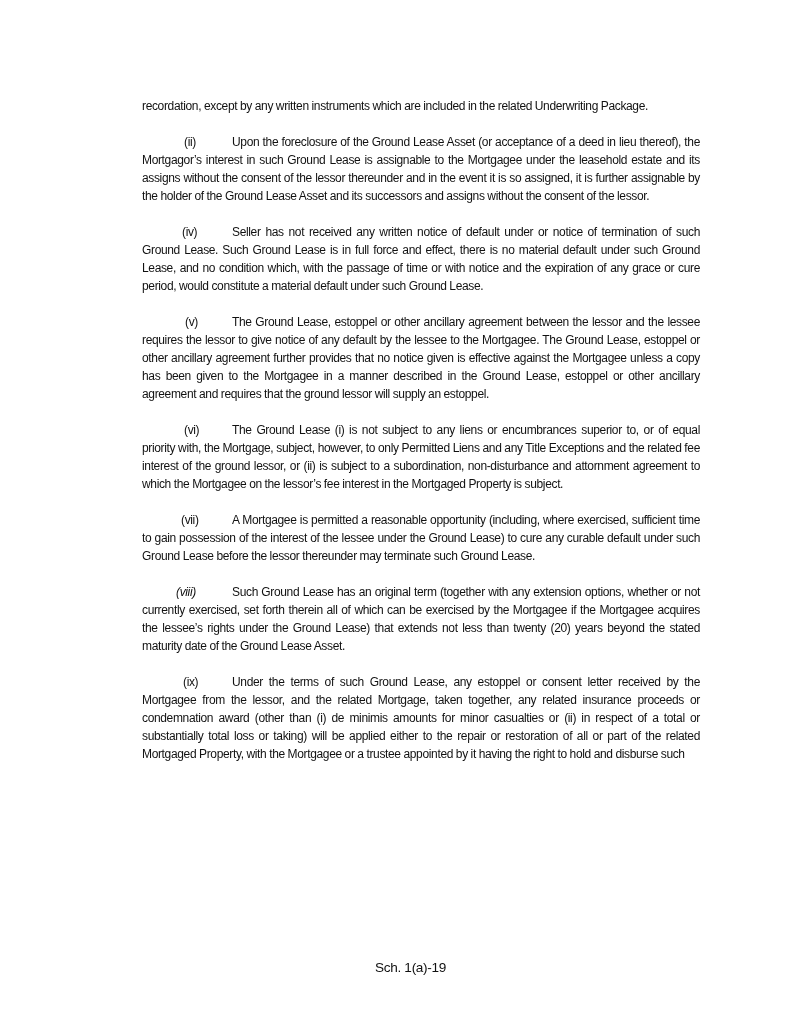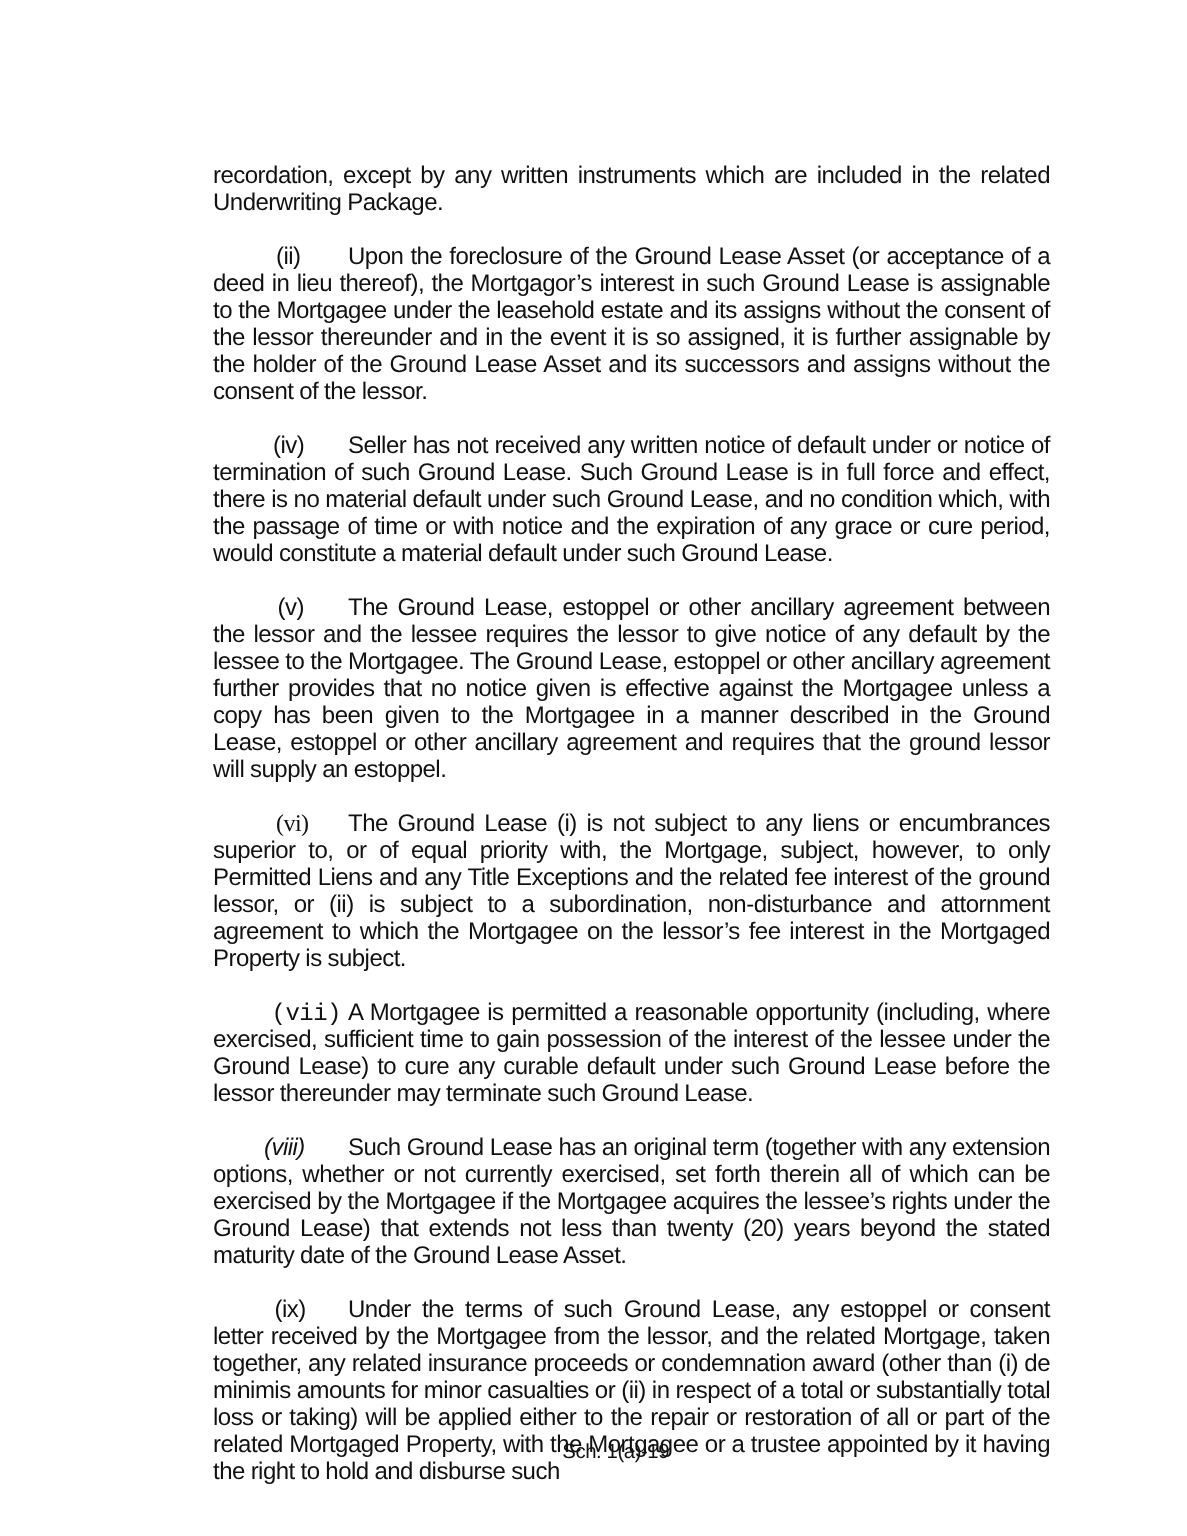--- a/index.html
+++ b/index.html
@@ -15,42 +15,42 @@
       font-family: "Liberation Sans", sans-serif;
       color: #111111;
     }
     .page {
       position: absolute;
       left: 142px;
       top: 93px;
       width: 558px;
     }
     .para {
-      font-size: 16px;
+      font-size: 12px;
       line-height: 18px;
       text-align: justify;
-      margin: 16px 0 18px 0;
+      margin: 4px 0 18px 0;
       letter-spacing: -0.35px;
       word-spacing: -0.2px;
     }
     .para.first {
       text-indent: 0;
     }
     .para .num {
       display: inline-block;
       width: 90px;
       text-indent: 0;
       box-sizing: border-box;
     }
     .num.n1 { padding-left: 42px; }
     .num.n2 { padding-left: 40px; }
     .num.n3 { padding-left: 40px; }
     .num.n4 { padding-left: 43px; }
-    .num.n5 { padding-left: 42px; font-family: Liberation Serif, serif; }
-    .num.n6 { padding-left: 39px; font-family: Liberation Mono, monospace; }
+    .num.n5 { padding-left: 42px; }
+    .num.n6 { padding-left: 39px; }
     .num.n7 { padding-left: 34px; font-style: italic; }
     .num.n8 { padding-left: 41px; }
     .footer {
       position: absolute;
       top: 960px;
       left: 0;
       width: 791px;
       text-align: center;
       font-size: 13.6px;
       letter-spacing: -0.3px;

